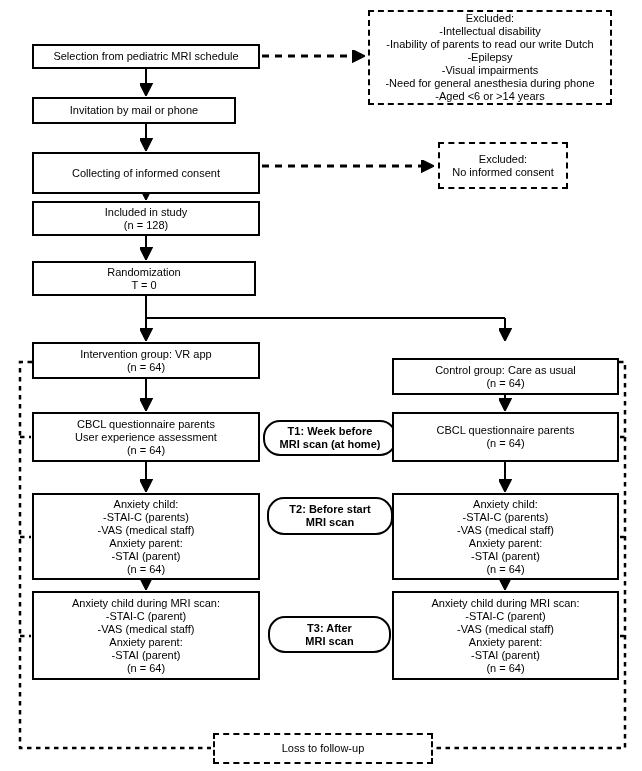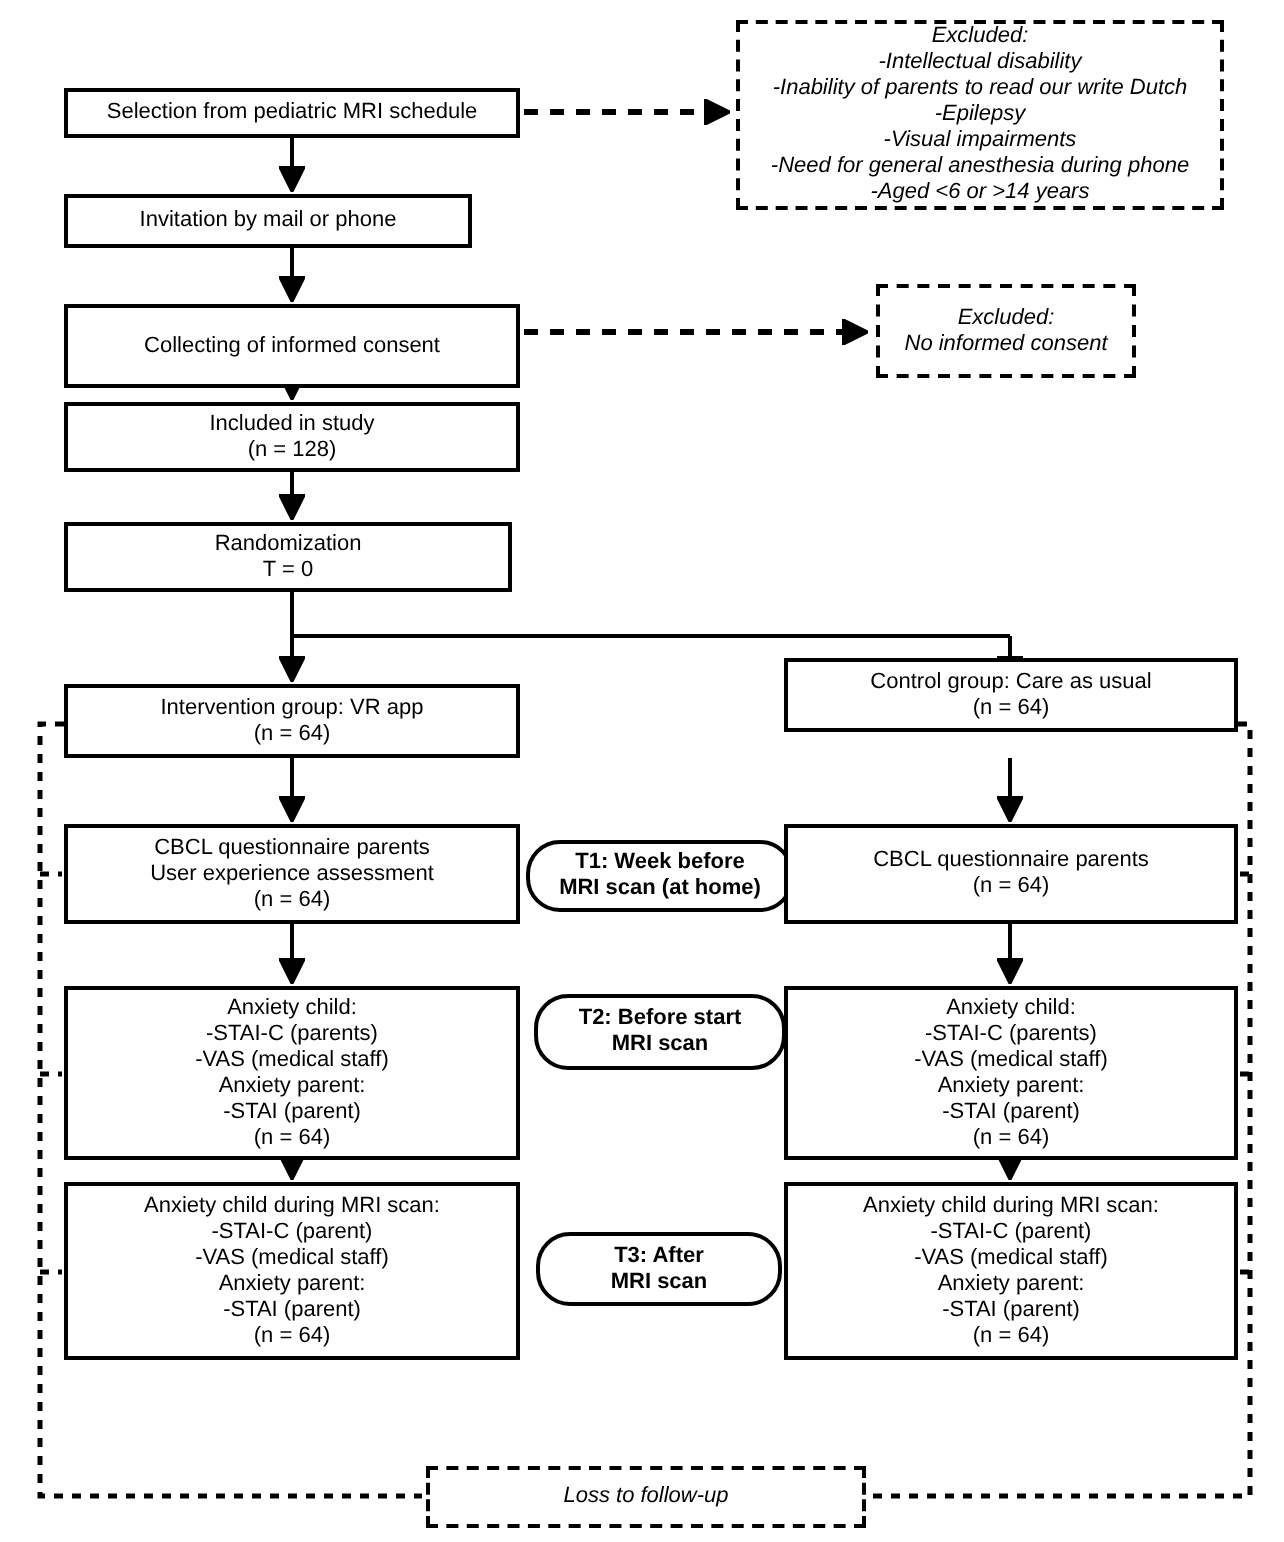--- a/index.html
+++ b/index.html
@@ -6,21 +6,21 @@
   #canvas{
     position:relative;width:642px;height:771px;background:#ffffff;
     font-family:"Liberation Sans",sans-serif;color:#000;overflow:hidden;
   }
   .box{
     position:absolute;box-sizing:border-box;background:#ffffff;
     border:2px solid #000;display:flex;flex-direction:column;
     justify-content:center;align-items:center;text-align:center;
     font-size:11px;line-height:13px;z-index:2;padding:2px 4px;
   }
-  .box.dashed{border:2.5px dashed #000;font-style:italic;}
+  .box.dashed{border:2.5px dashed #000;}
   .box.rounded{border:2.5px solid #000;border-radius:17px;font-weight:bold;}
   .ln{white-space:nowrap;}
   .ln.b{font-weight:normal;}
   svg.wires{position:absolute;left:0;top:0;z-index:1;}
   svg.wires *{stroke:#000;}
   .solid-wire{stroke-width:2;fill:none;}
   .dash-arrow{stroke-width:3;fill:none;stroke-dasharray:7 6;}
   .dash-rail{stroke-width:2.5;fill:none;stroke-dasharray:4.5 4.5;}
 </style>
 </head>
@@ -97,21 +97,21 @@
   <div class="box" style="left:32px;top:261px;width:224px;height:35px">
     <div class="ln">Randomization</div>
     <div class="ln">T = 0</div>
   </div>
 
   <div class="box" style="left:32px;top:342px;width:228px;height:37px">
     <div class="ln">Intervention group: VR app</div>
     <div class="ln">(n = 64)</div>
   </div>
 
-  <div class="box" style="left:392px;top:329px;width:227px;height:37px">
+  <div class="box" style="left:392px;top:358px;width:227px;height:37px">
     <div class="ln">Control group: Care as usual</div>
     <div class="ln">(n = 64)</div>
   </div>
 
   <div class="box" style="left:32px;top:412px;width:228px;height:50px">
     <div class="ln">CBCL questionnaire parents</div>
     <div class="ln">User experience assessment</div>
     <div class="ln">(n = 64)</div>
   </div>
 

